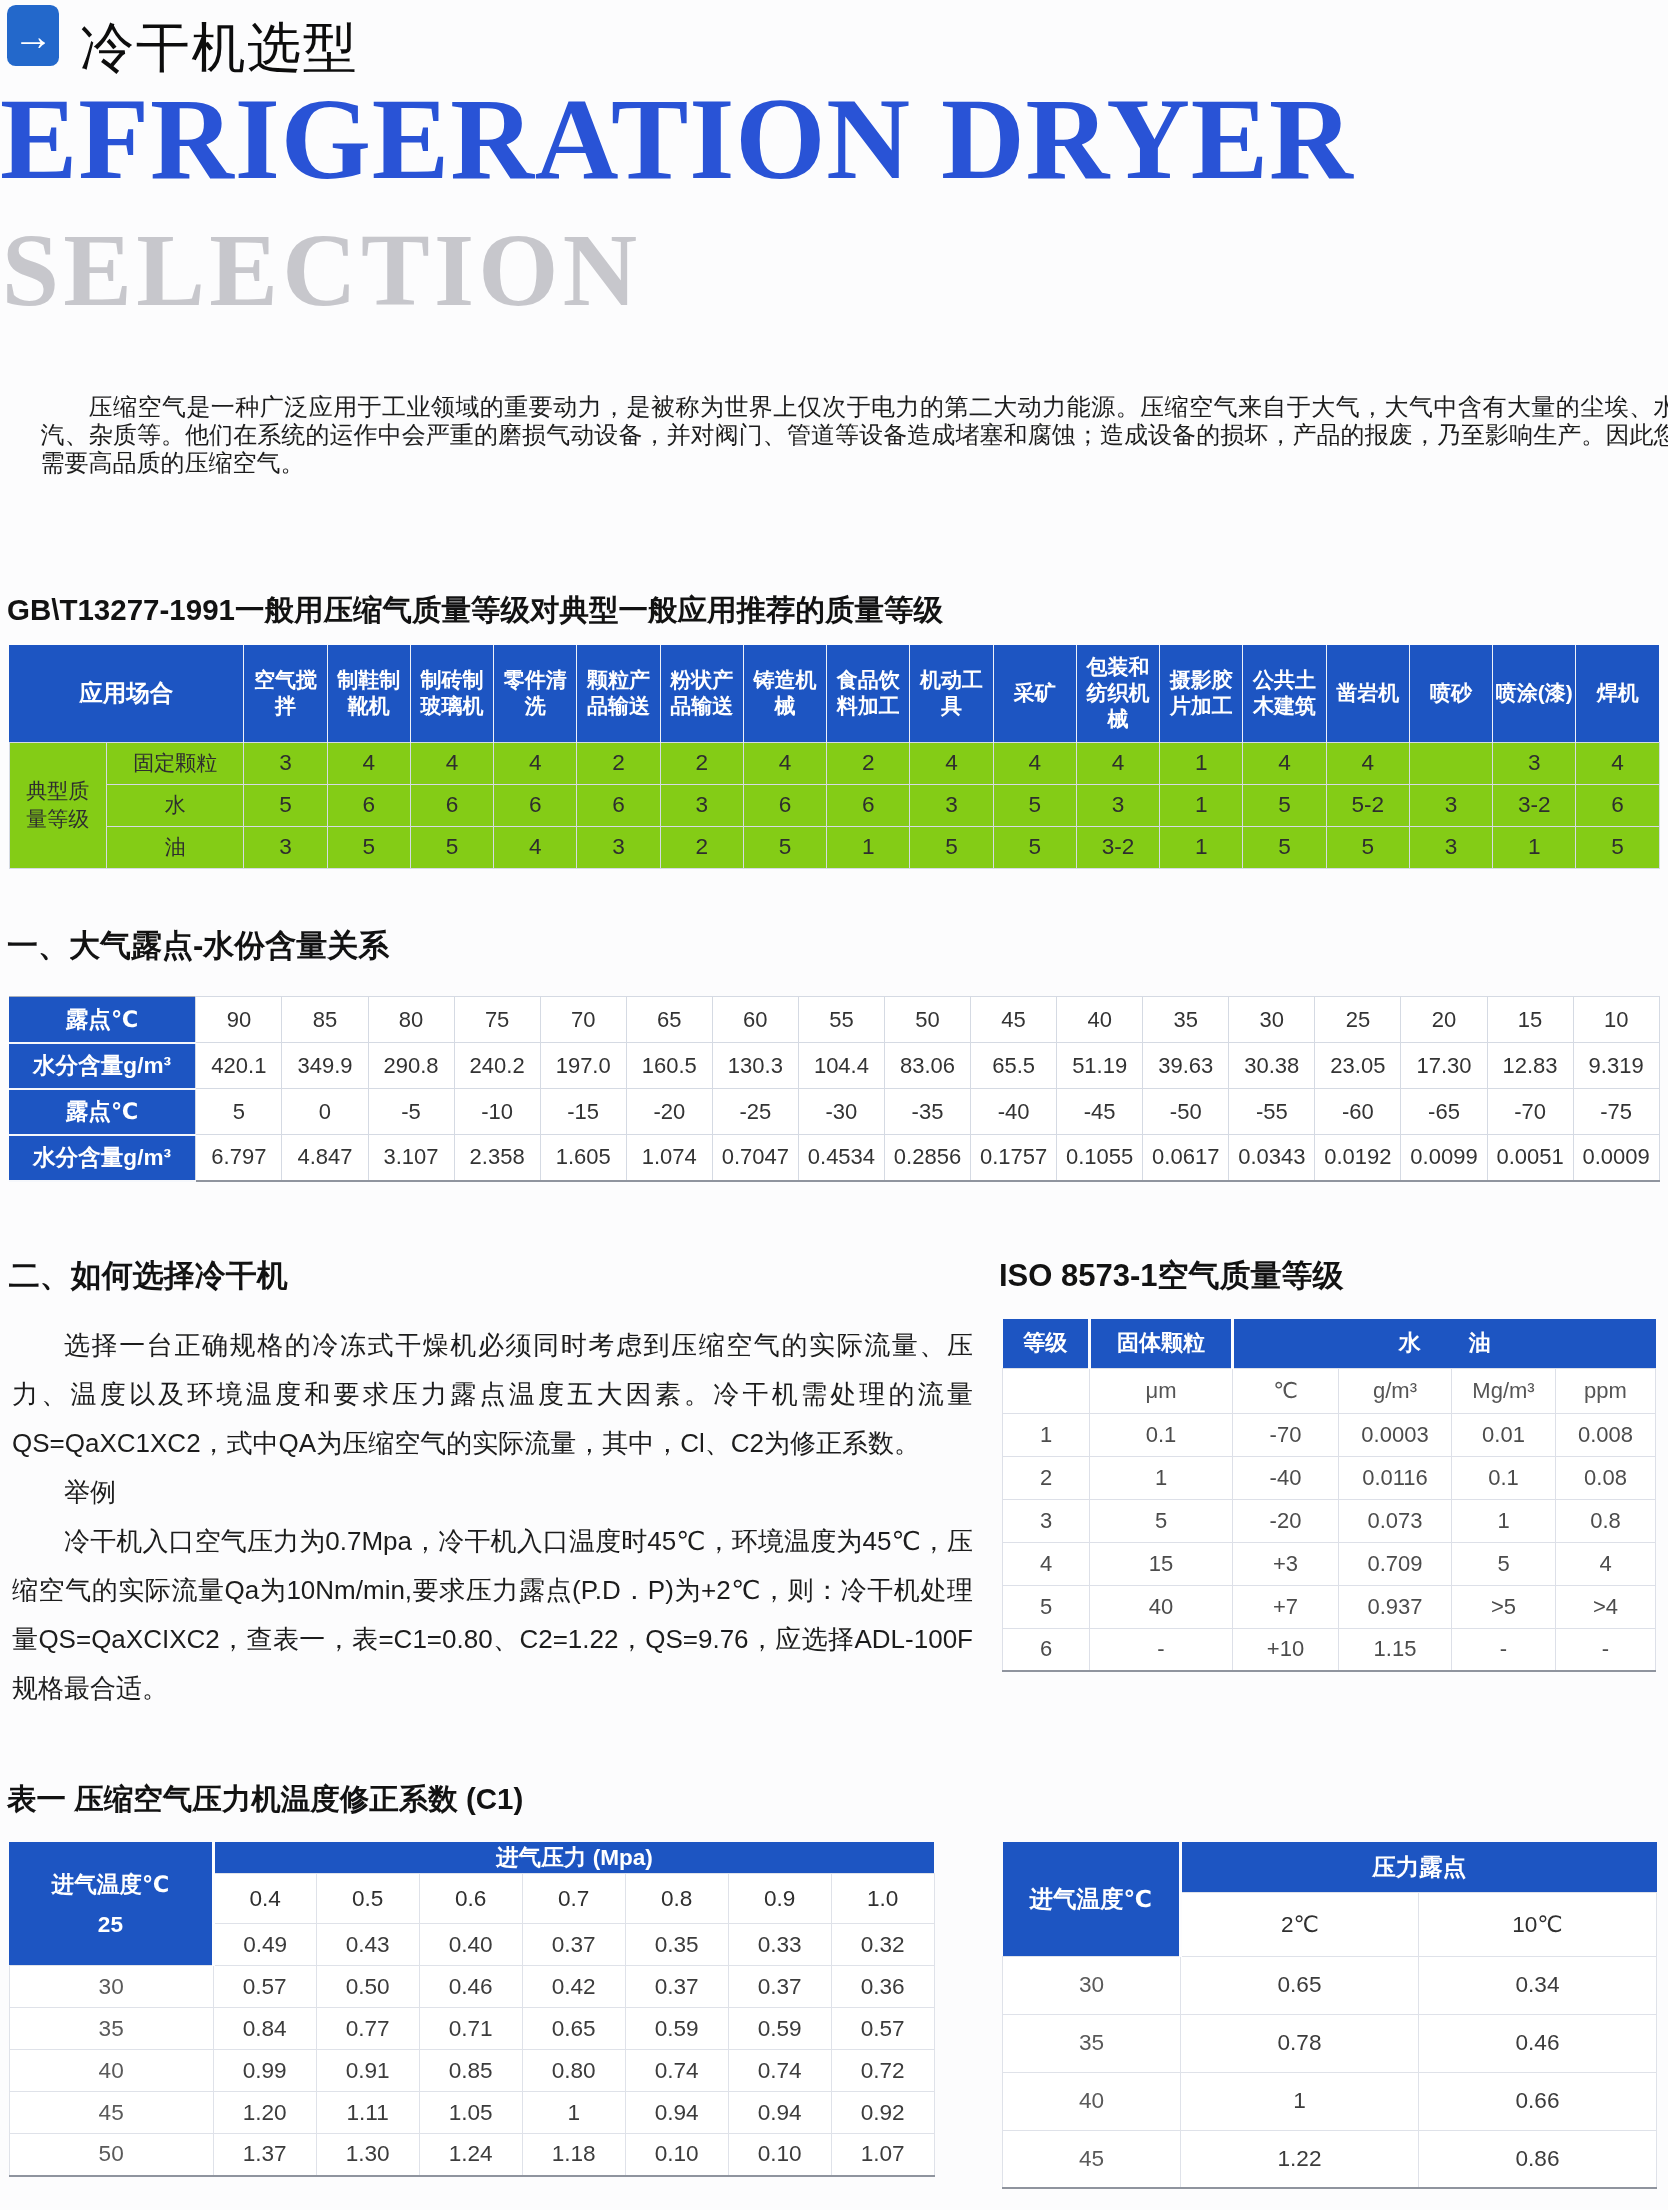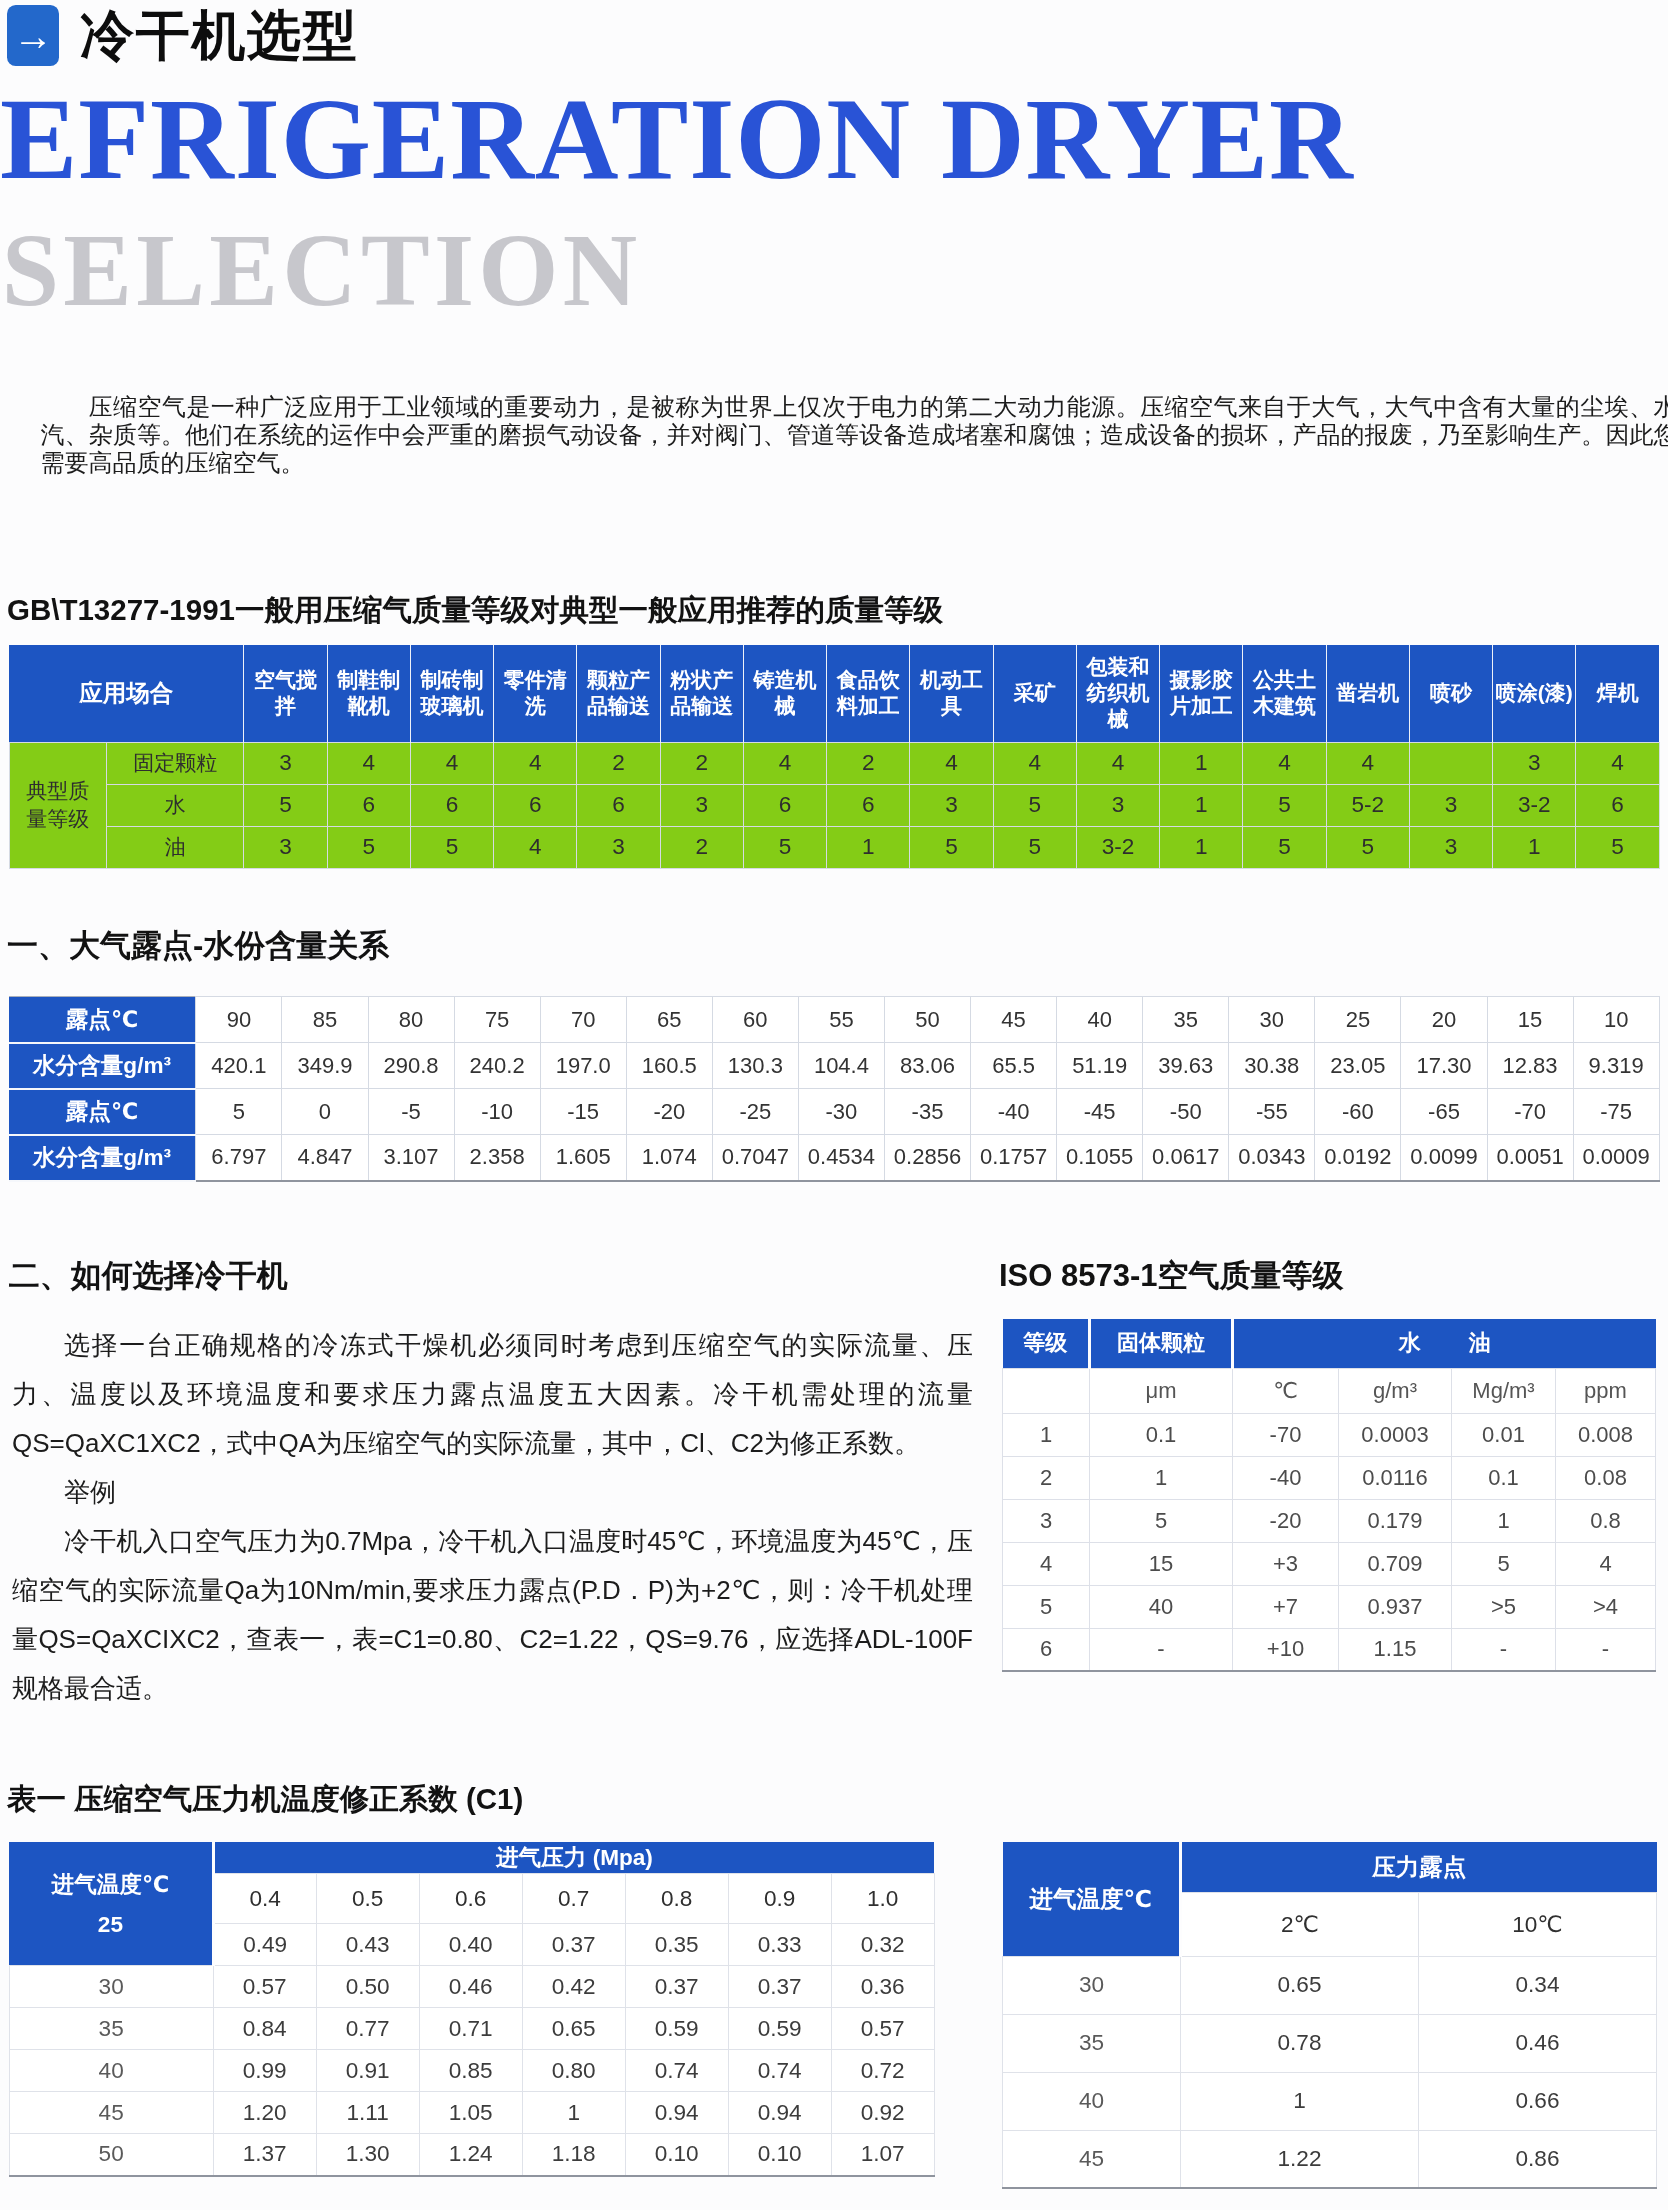--- a/index.html
+++ b/index.html
@@ -8,21 +8,21 @@
     position:relative; width:1669px; height:2211px; overflow:hidden;
     background:#fcfcfd; font-family:"Liberation Sans","DejaVu Sans",sans-serif; color:#1a1a1a;
   }
   
   .brand { position:absolute; top:5.2px; left:7px; display:flex; align-items:flex-start; gap:21px; }
   .arrow-box {
     width:52px; height:61px; background:#2368CB; border-radius:8.7px;
     display:flex; align-items:center; justify-content:center;
     color:#fff; font-size:40px; font-weight:700; line-height:1;
   }
-  .cn-title { font-size:54px; font-weight:700; color:#0d0d0d; letter-spacing:1.7px; line-height:61px; }
+  .cn-title { font-size:54px; font-weight:400; color:#0d0d0d; letter-spacing:1.7px; line-height:61px;margin-top:12px; }
   .en1 {
     position:absolute; top:76px; left:0; font-family:"Liberation Serif","DejaVu Serif",serif;
     font-size:116px; font-weight:700; color:#2953D6; line-height:1.1; letter-spacing:0.9px; white-space:nowrap;
   }
   .en2 {
     position:absolute; top:214px; left:1.7px; font-family:"Liberation Serif","DejaVu Serif",serif;
     font-size:103px; font-weight:700; color:#C7C7CC; line-height:1.1; letter-spacing:4.3px; white-space:nowrap;
   }
   
   .intro {
@@ -316,21 +316,21 @@
           <td>1</td>
           <td>-40</td>
           <td>0.0116</td>
           <td>0.1</td>
           <td>0.08</td>
         </tr>
     <tr>
           <td>3</td>
           <td>5</td>
           <td>-20</td>
-          <td>0.179</td>
+          <td>0.073</td>
           <td>1</td>
           <td>0.8</td>
         </tr>
     <tr>
           <td>4</td>
           <td>15</td>
           <td>+3</td>
           <td>0.709</td>
           <td>5</td>
           <td>4</td>

